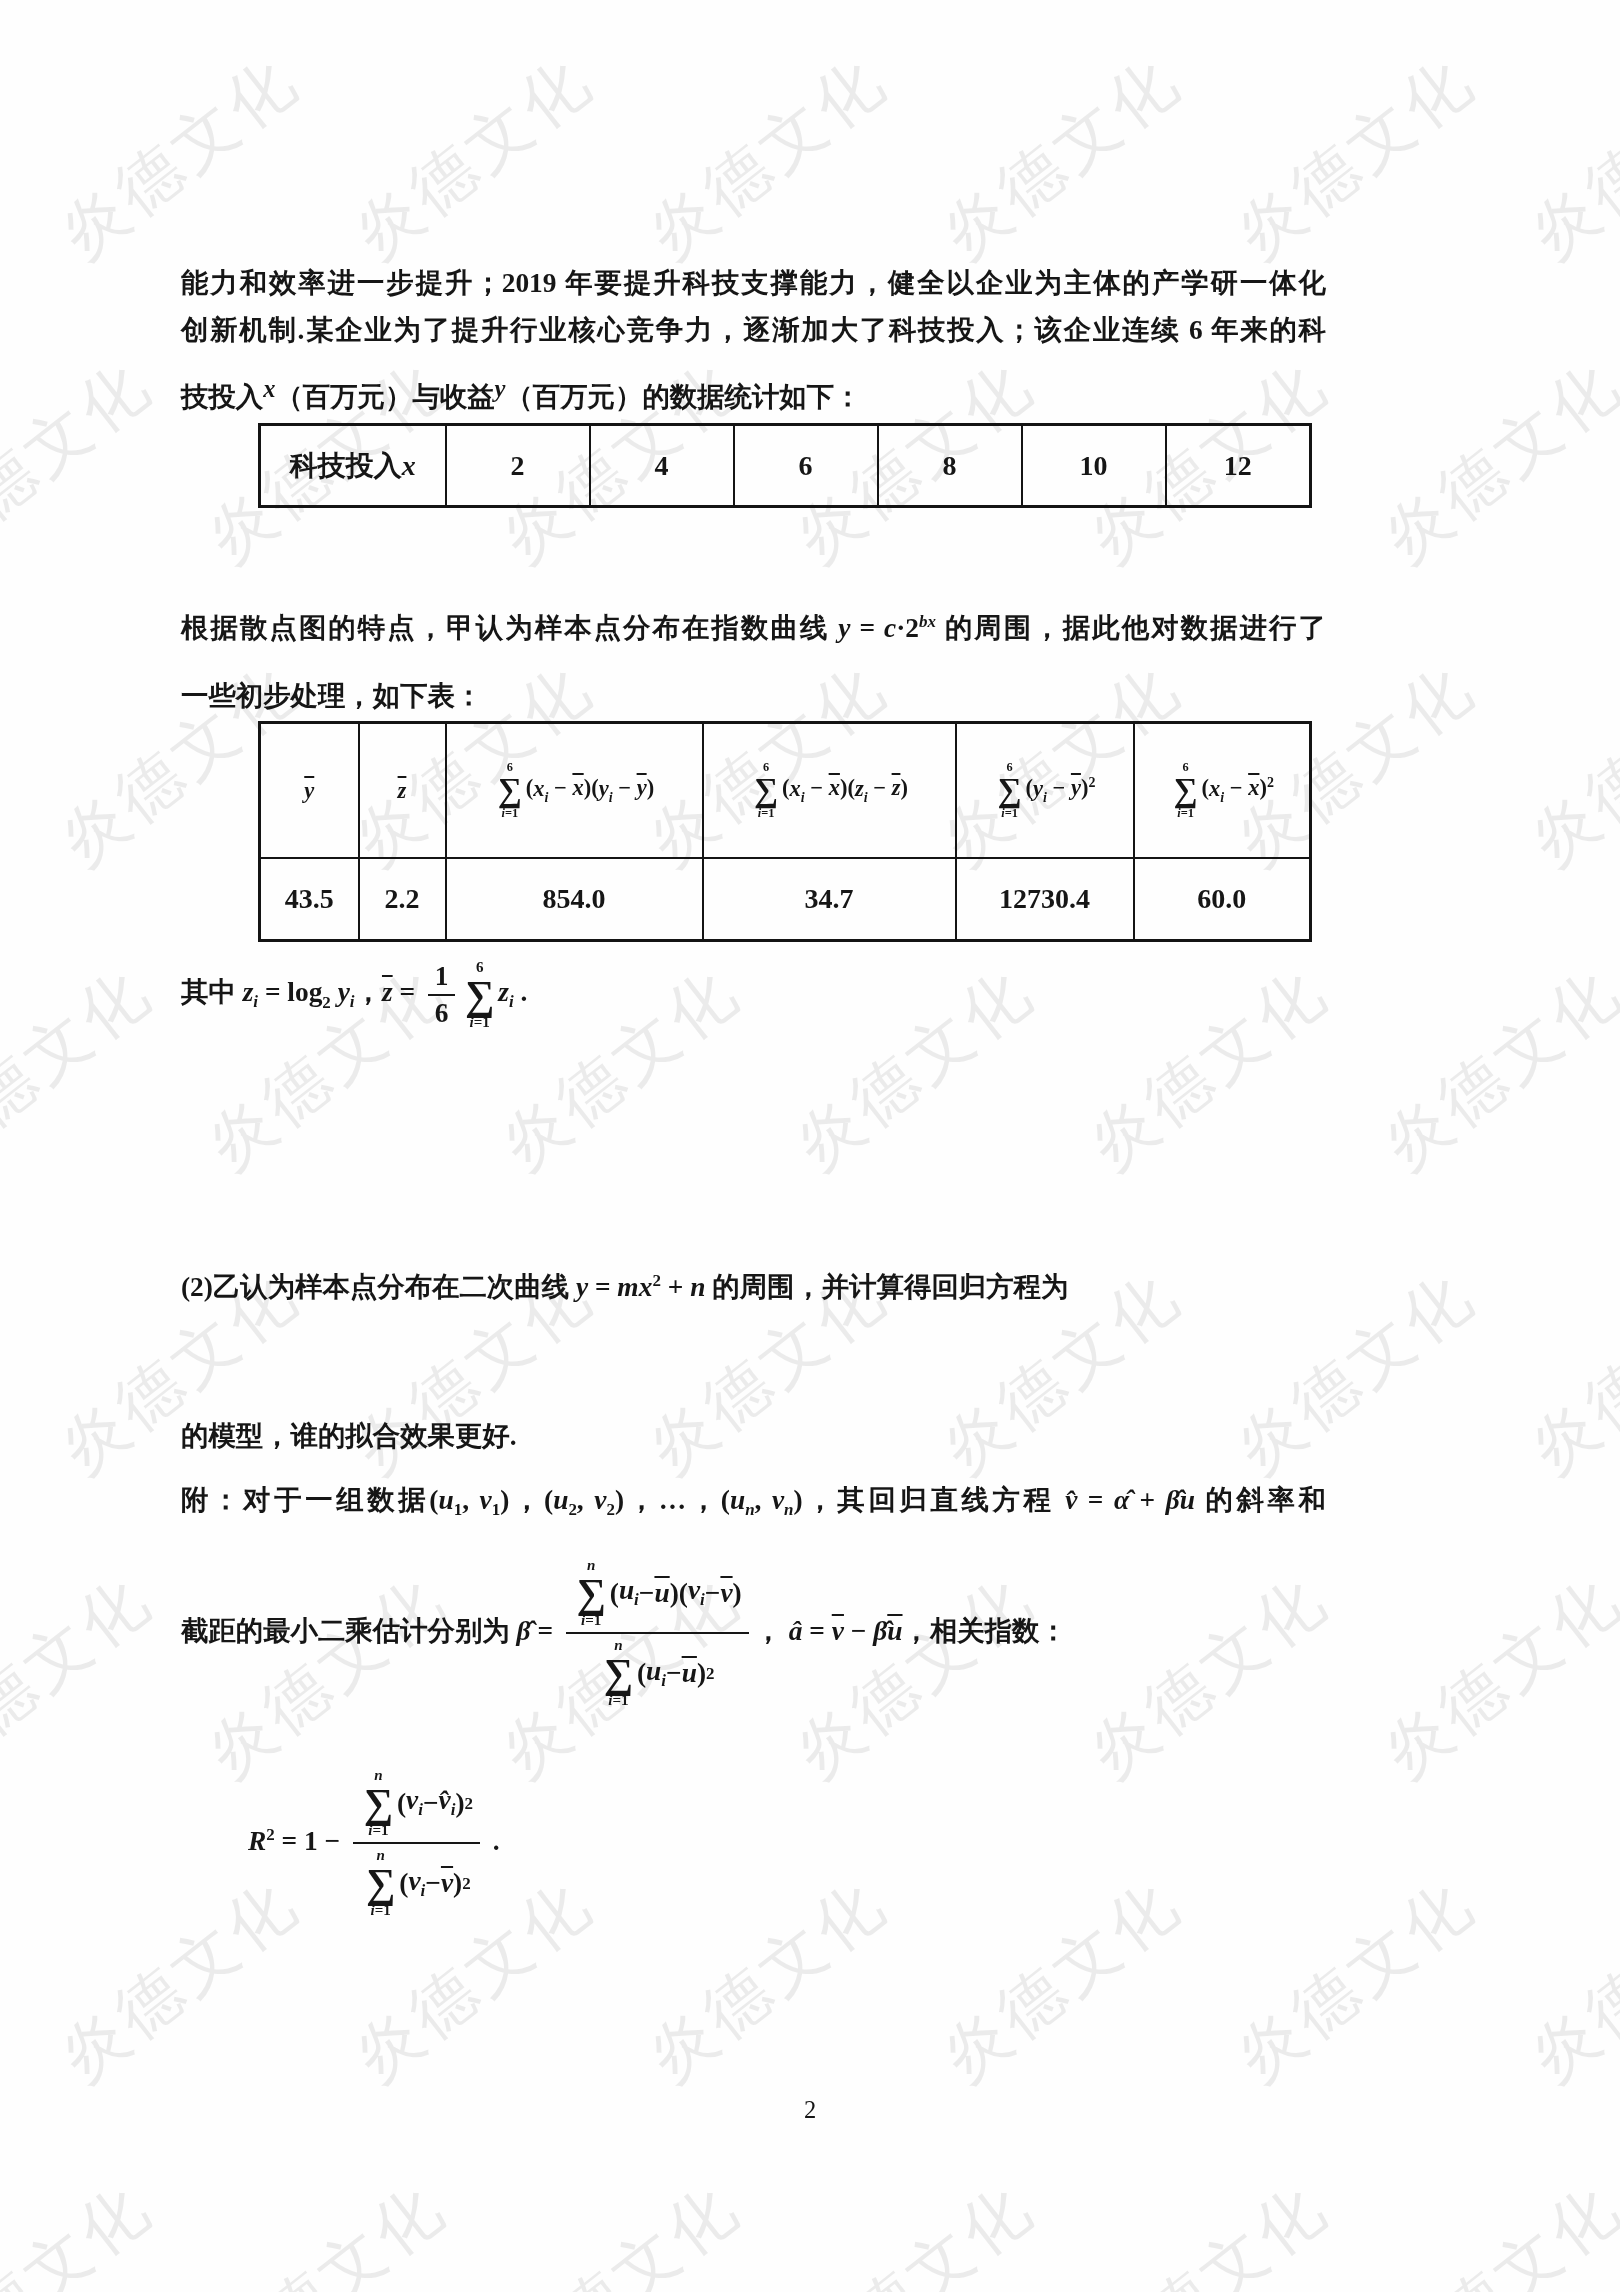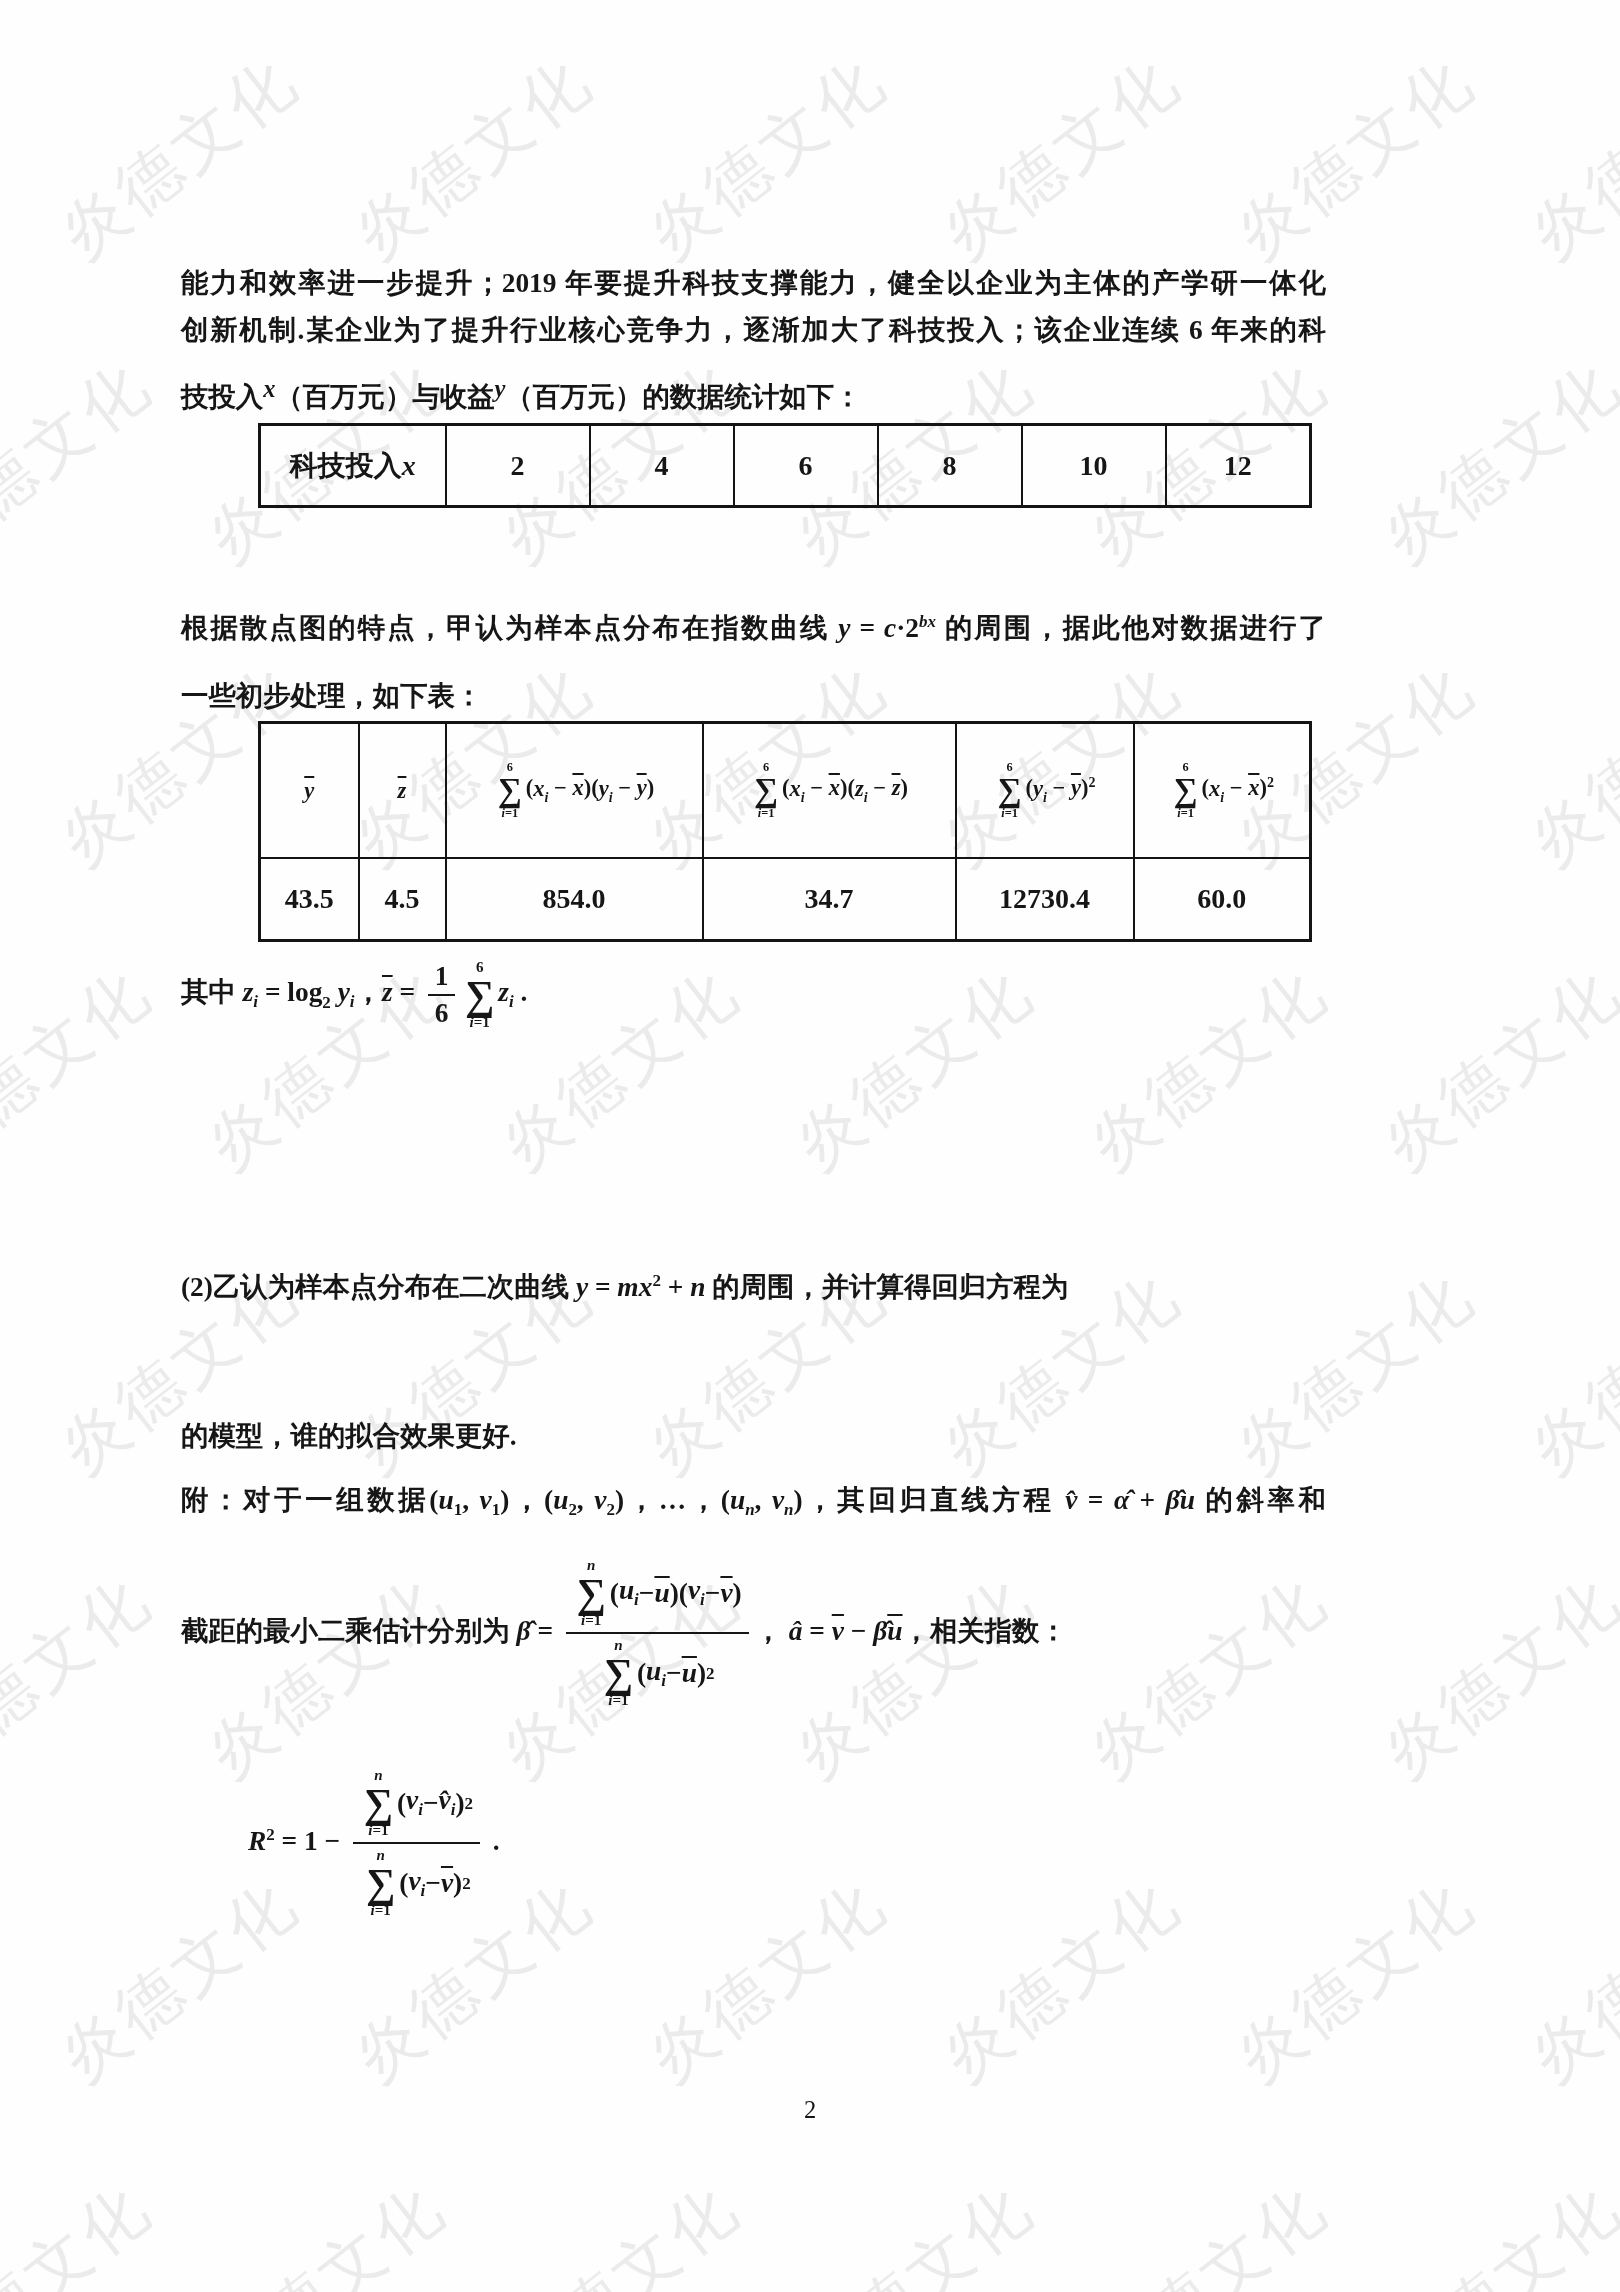--- a/index.html
+++ b/index.html
@@ -154,21 +154,21 @@
                 <span class="sb"><i>i</i>=1</span>
               </span>(<i>y<sub>i</sub></i> − <i class="ov">y</i>)<sup>2</sup></td>
         <td><span class="su">
                 <span class="st">6</span>
                 <span class="sg">∑</span>
                 <span class="sb"><i>i</i>=1</span>
               </span>(<i>x<sub>i</sub></i> − <i class="ov">x</i>)<sup>2</sup></td>
       </tr>
       <tr class="vrow">
         <td>43.5</td>
-        <td>4.5</td>
+        <td>2.2</td>
         <td>854.0</td>
         <td>34.7</td>
         <td>12730.4</td>
         <td>60.0</td>
       </tr>
     </tbody>
       </table>
 
     <div class="tl" style="top:959px">其中 <i>z<sub>i</sub></i> = log<sub>2</sub> <i>y<sub>i</sub></i>，<i class="ov">z</i> = <span class="frac">
           <span class="fn">1</span>

